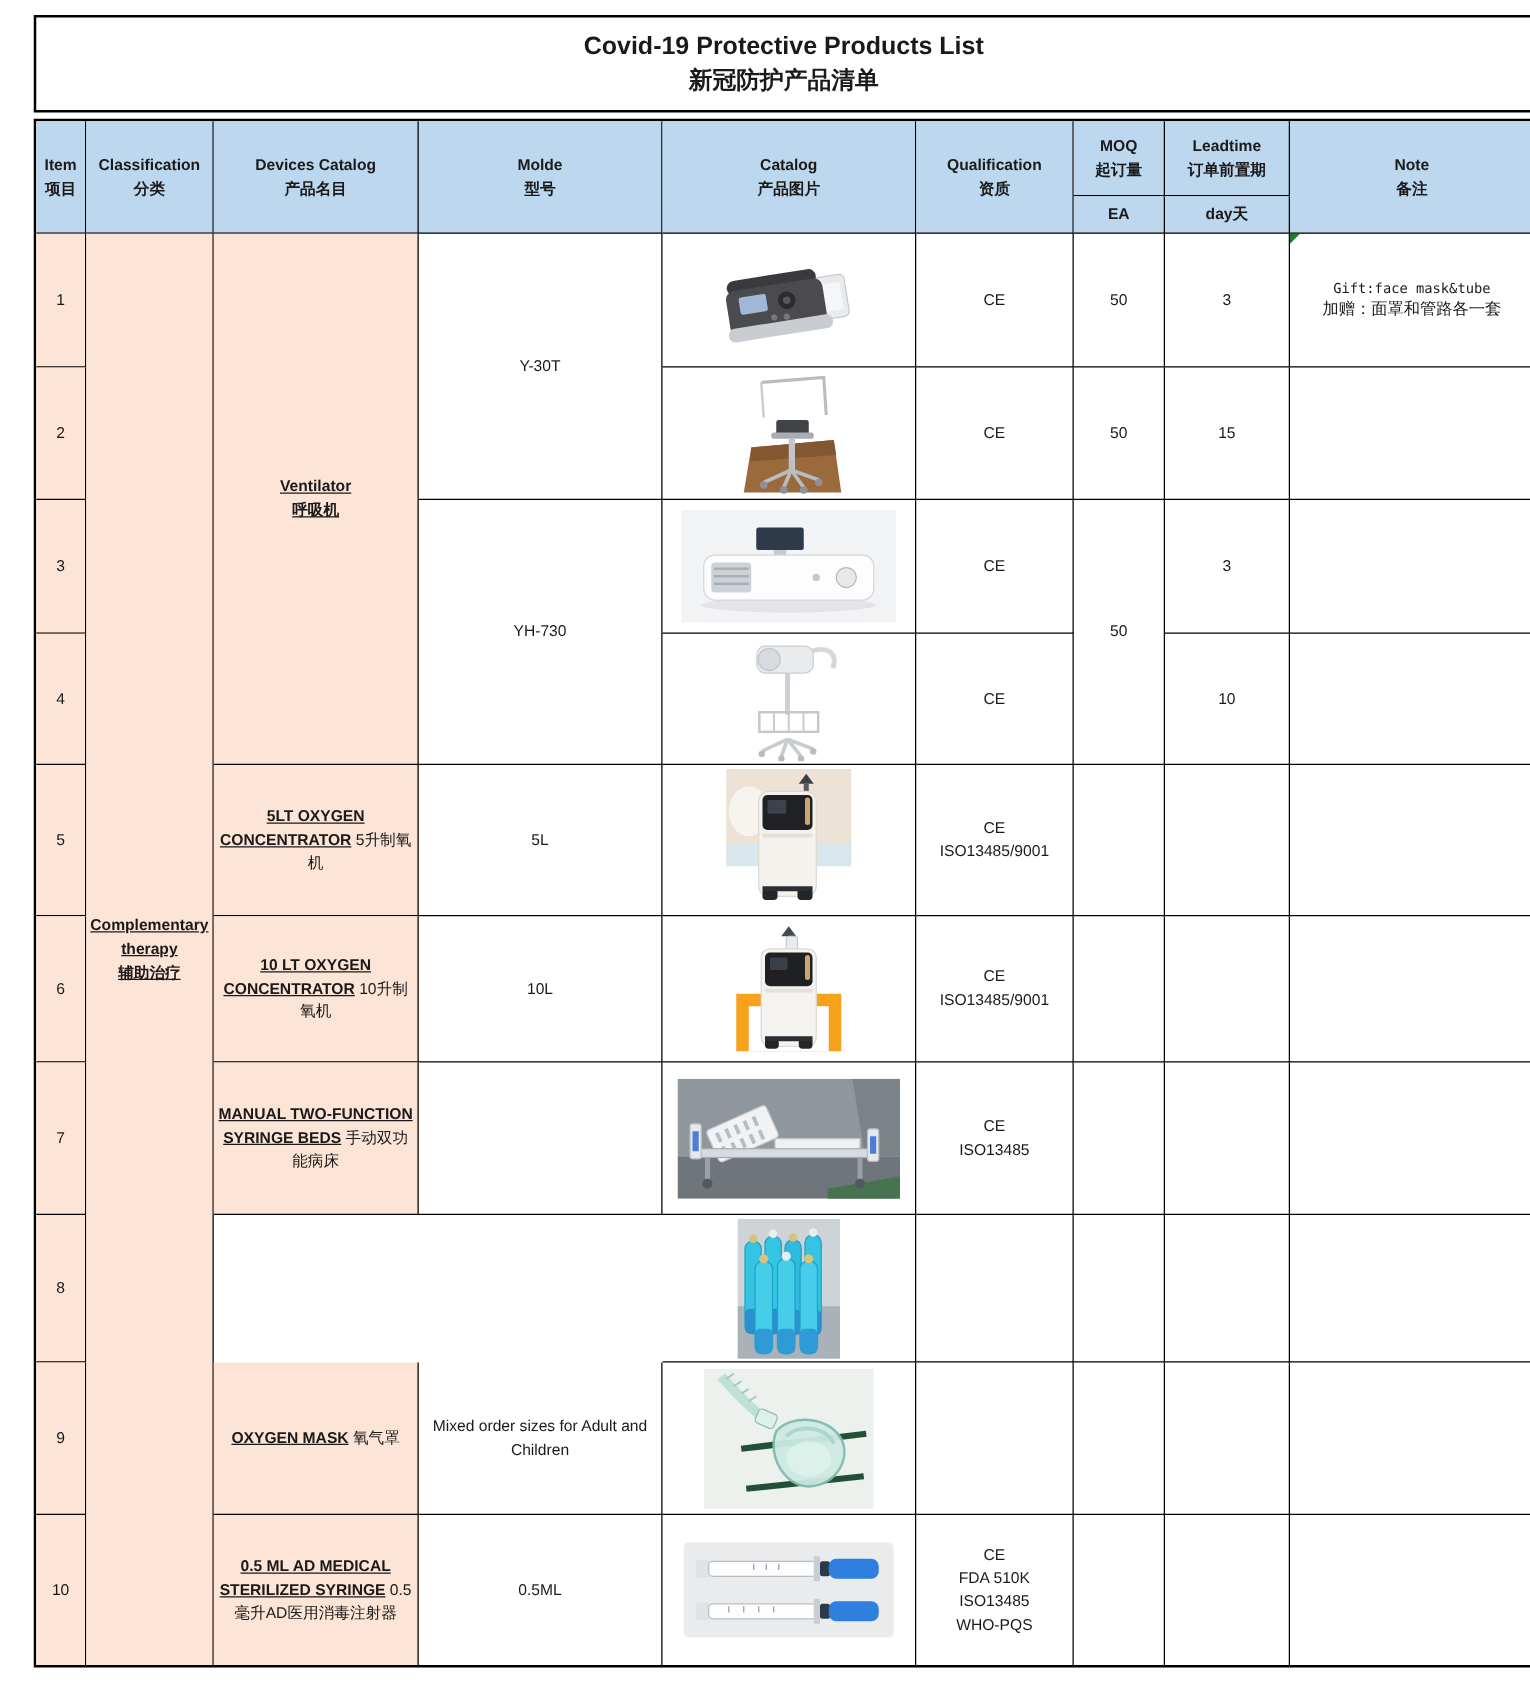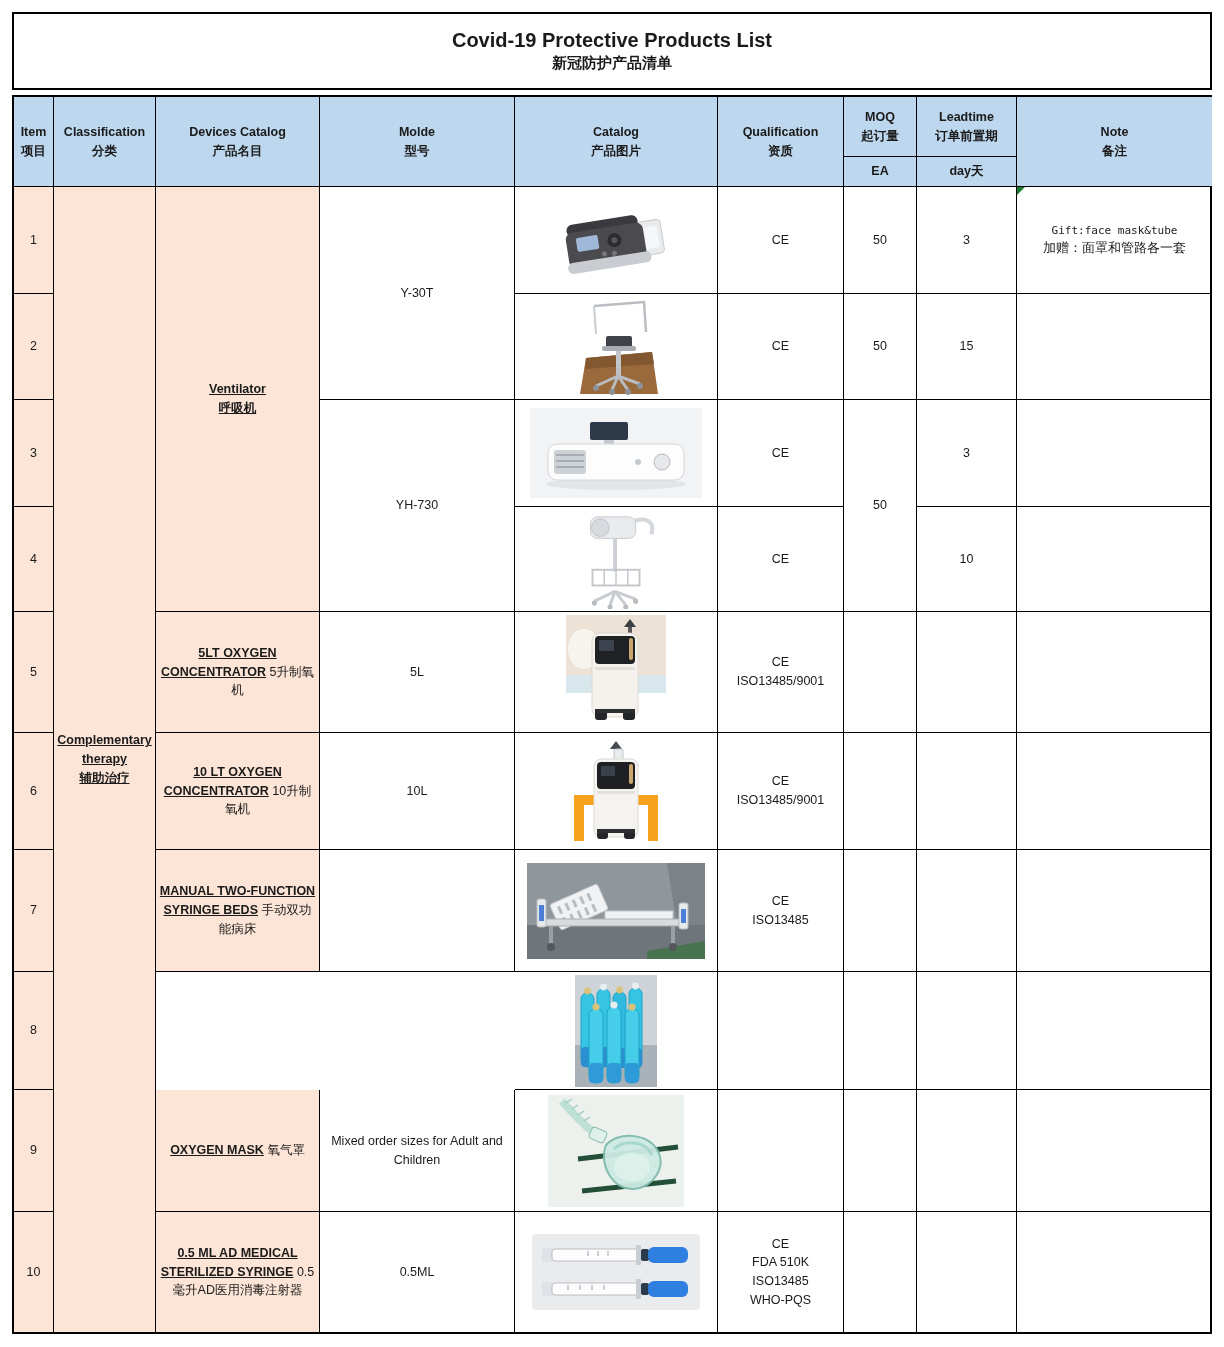--- a/index.html
+++ b/index.html
@@ -1,22 +1,22 @@
 <!DOCTYPE html>
 <html><head>
 <meta charset="utf-8">
 <style>
   html,body{margin:0;padding:0;background:#fff;}
   body{width:1224px;height:1347px;font-family:"Liberation Sans",sans-serif;color:#1a1a1a;position:relative;}
-  .sheet{position:absolute;left:12px;top:12px;width:1065px;}
+  .sheet{position:absolute;left:27px;top:12px;width:1065px;}
   
   .title-box{box-sizing:border-box;width:1200px;height:78px;border:2px solid #000;background:#fff;
     display:flex;flex-direction:column;align-items:center;justify-content:center;gap:2px;}
   .title-en{font-size:20px;font-weight:bold;}
-  .title-zh{font-size:15px;font-weight:bold;}
+  .title-zh{font-size:19px;font-weight:bold;}
   
   .tbl{margin-top:5px;display:grid;box-sizing:border-box;width:1200px;
     grid-template-columns:40px 102px 164px 195px 203px 126px 73px 100px 195px;
     grid-template-rows:60px 30px 107px 106px 107px 105px 121px 117px 122px 118px 122px 120px;
     border:2px solid #000;background:#fff;}
   .c{box-sizing:border-box;border-right:1px solid #000;border-bottom:1px solid #000;
      display:flex;flex-direction:column;align-items:center;justify-content:center;
      text-align:center;overflow:hidden;position:relative;font-size:12.5px;line-height:1.5;padding:2px;}
   .lc{border-right:none;}
   .lr{border-bottom:none;}

